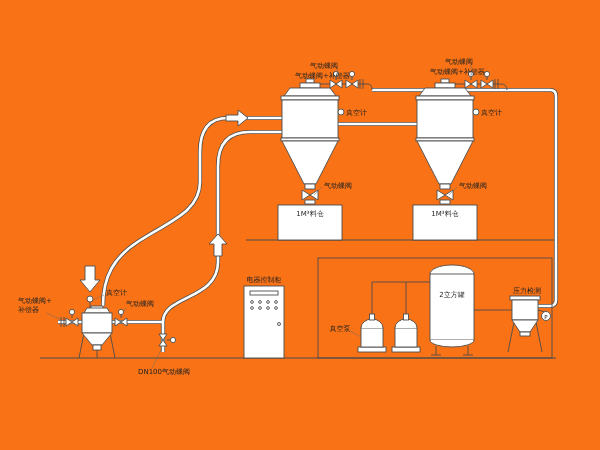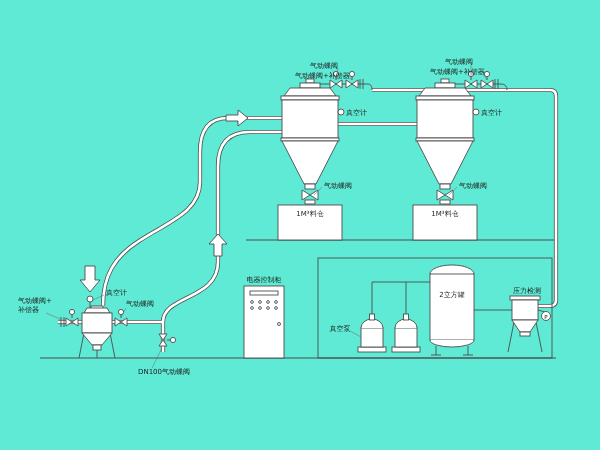--- a/index.html
+++ b/index.html
@@ -1,16 +1,16 @@
 <!DOCTYPE html>
 <html><head>
 <meta charset="utf-8">
 <style>
   html,body { margin:0; padding:0; background:#fff; }
-  #stage { width:600px; height:450px; position:relative; background:#5eead4; overflow:hidden; }
+  #stage { width:600px; height:450px; position:relative; background:#f97316; overflow:hidden; }
   svg { display:block; }
   .sh  { fill:#ffffff; stroke:#4d4d4d; stroke-width:0.9; }
   .tl  { fill:none; stroke:#4d4d4d; stroke-width:0.9; }
   .tk  { fill:none; stroke:#4d4d4d; stroke-width:1.1; }
   .po  { fill:none; stroke:#4f4f4f; stroke-width:4.2; }
   .pi  { fill:none; stroke:#ffffff; stroke-width:2.6; }
   .ld  { fill:none; stroke:#6a6a6a; stroke-width:0.5; }
   .ar  { fill:#ffffff; stroke:#4d4d4d; stroke-width:0.9; }
   .lbl { font-family:"DejaVu Sans", sans-serif; font-size:7px; fill:#222; }
   .sm  { font-family:"DejaVu Sans", sans-serif; font-size:5.5px; fill:#222; }

